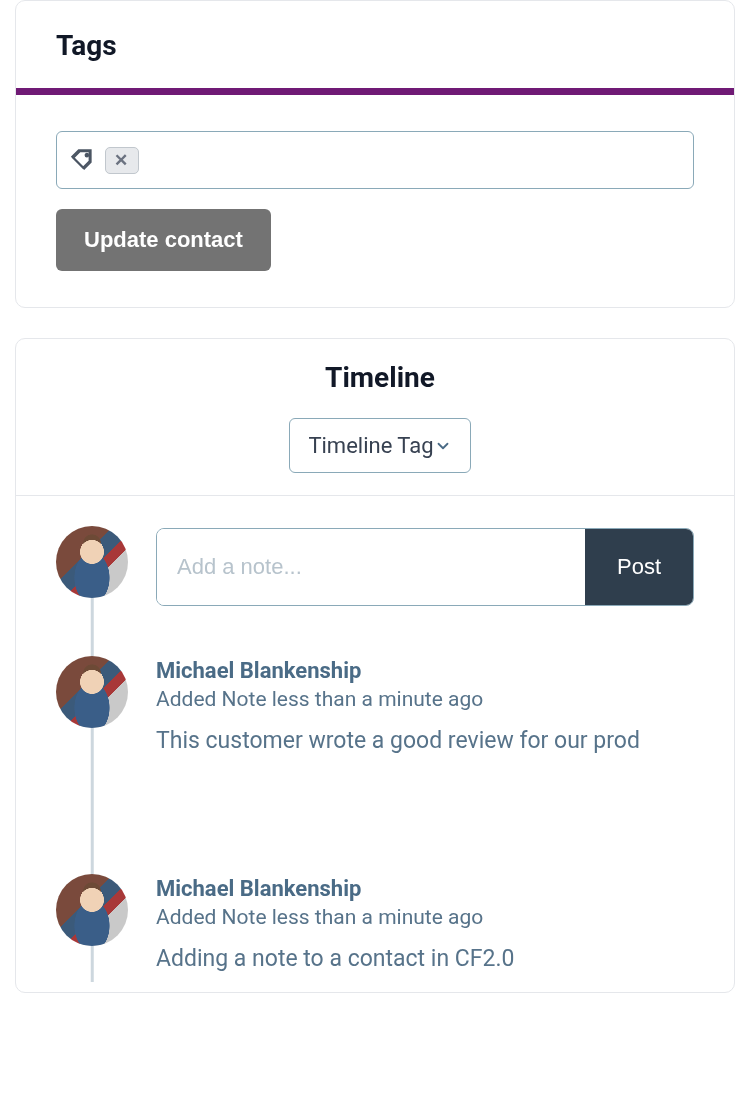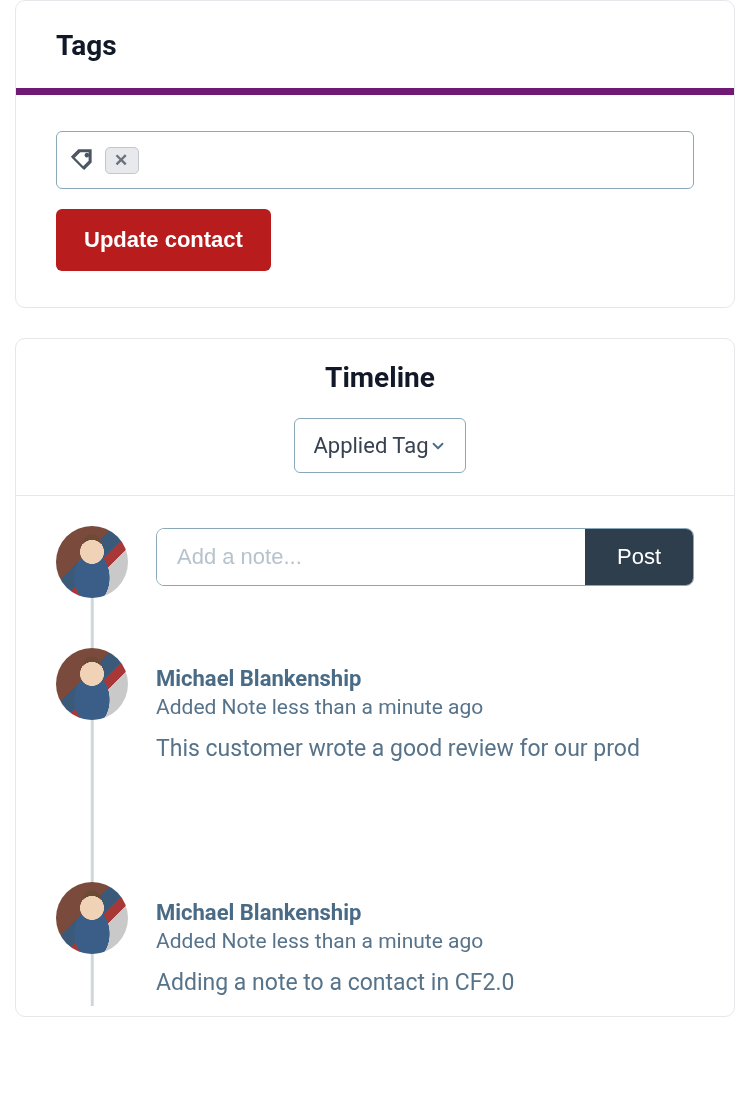--- a/index.html
+++ b/index.html
@@ -55,21 +55,21 @@
   }
   .tag-chip .remove {
     color: #6b7280;
     font-size: 17px;
     line-height: 1;
     cursor: pointer;
     font-weight: 600;
   }
   .update-btn {
     margin-top: 20px;
-    background: #b91c1c;
+    background: #737373;
     color: #fff;
     font-size: 22px;
     font-weight: 700;
     border: none;
     border-radius: 6px;
     padding: 18px 28px;
     cursor: pointer;
   }
   
   .timeline-header {
@@ -167,21 +167,21 @@
   .entry-content {
     flex: 1;
     padding-top: 2px;
   }
   .note-input-wrap {
     display: flex;
     width: 100%;
     border: 1.5px solid #8aa9b8;
     border-radius: 8px;
     overflow: hidden;
-    height: 58px;
+    height: 78px;
   }
   .note-input {
     flex: 1;
     border: none;
     padding: 0 20px;
     font-size: 22px;
     color: #374151;
     outline: none;
   }
   .note-input::placeholder { color: #b7c3cc; }
@@ -192,21 +192,20 @@
     font-size: 22px;
     font-weight: 400;
     padding: 0 32px;
     cursor: pointer;
   }
   .entry-author {
     font-size: 22px;
     font-weight: 700;
     color: #4a6b86;
     margin-bottom: 4px;
-    margin-top: 16px;
   }
   .entry-meta {
     font-size: 21px;
     color: #57738a;
     margin-bottom: 16px;
   }
   .entry-text {
     font-size: 23px;
     color: #57738a;
   }
@@ -230,21 +229,21 @@
       </span>
     </div>
     <button class="update-btn">Update contact</button>
   </div>
 </div>
 
 <div class="card" style="margin-bottom:0;">
   <div class="timeline-header">
     <h2>Timeline</h2>
     <div class="filter-select">
-      <span>Applied Tag</span>
+      <span>Timeline Tag</span>
       <svg class="chevron" viewBox="0 0 24 24" fill="none" stroke="#4a6b86" stroke-width="2.4" stroke-linecap="round" stroke-linejoin="round">
         <polyline points="6 9 12 15 18 9"></polyline>
       </svg>
     </div>
   </div>
   <div class="timeline-body">
 
     <div class="timeline-row">
       <div class="avatar-col">
         <div class="avatar"></div>

